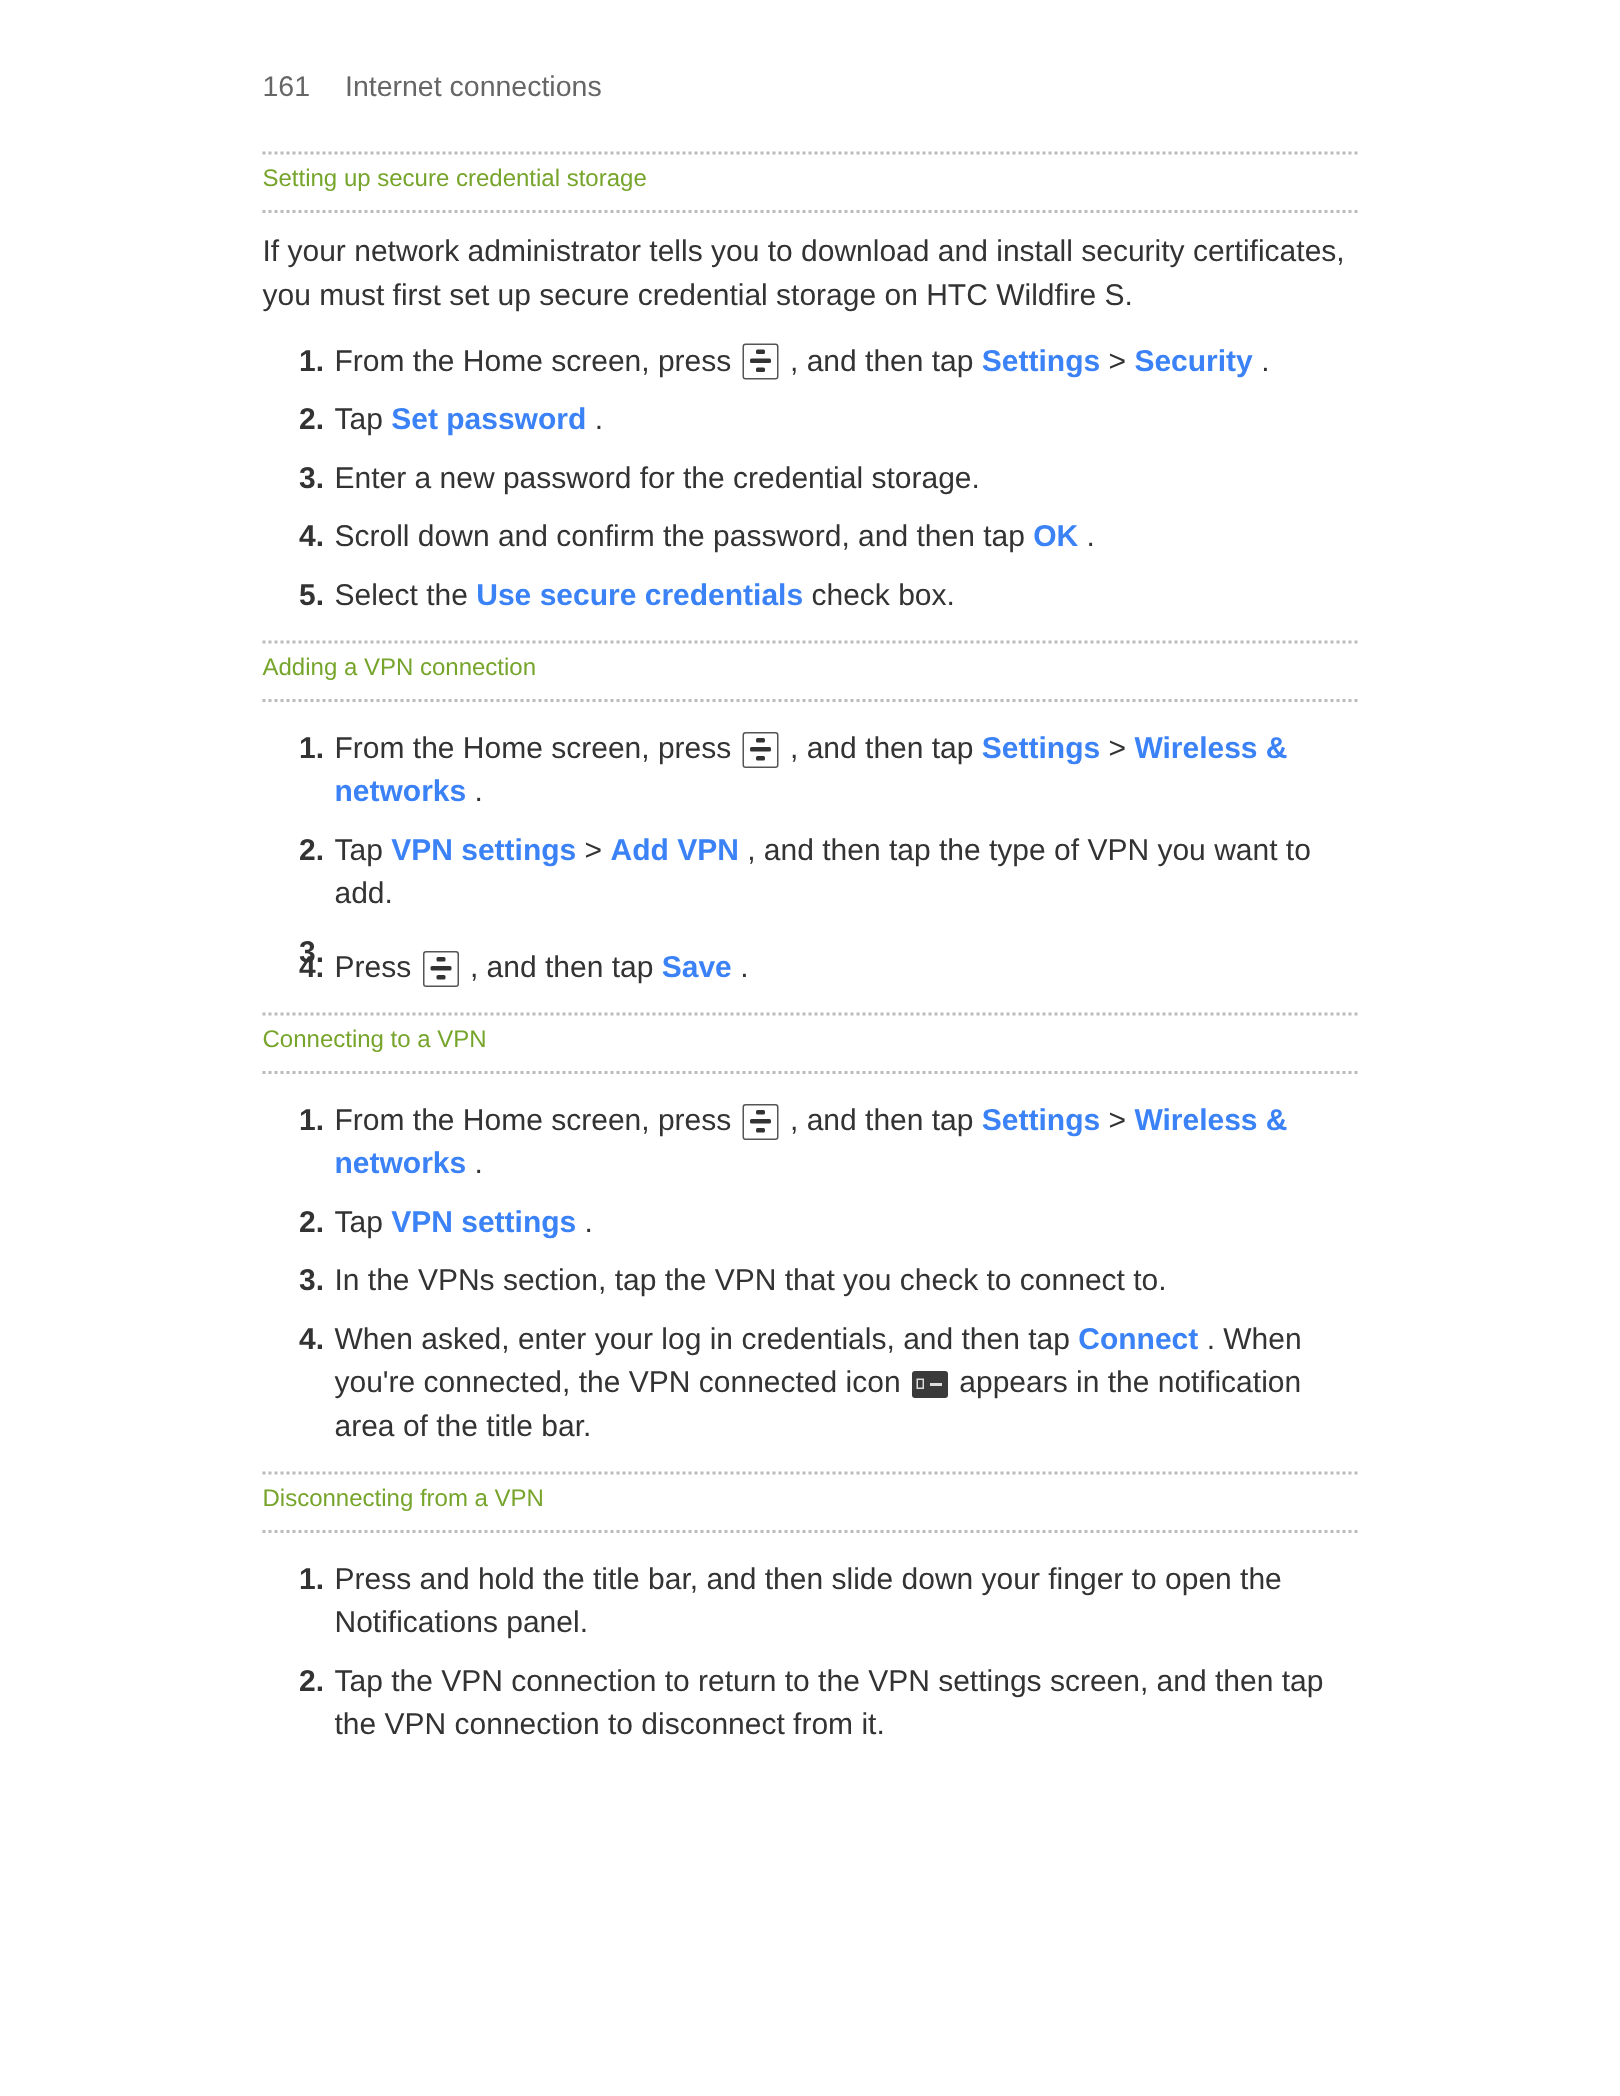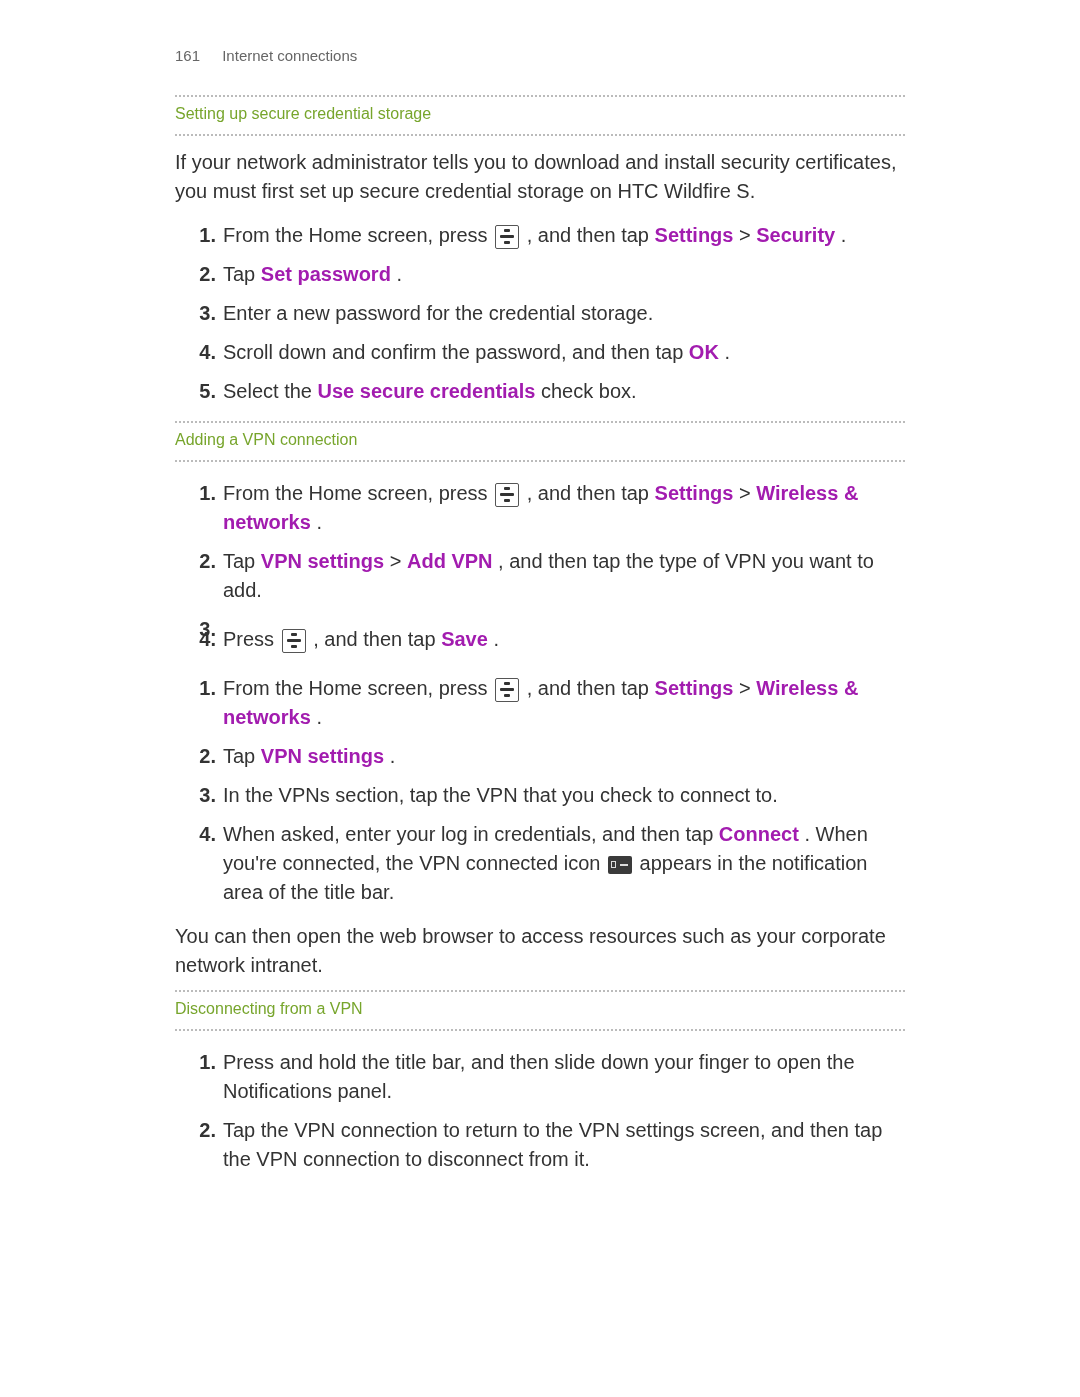--- a/index.html
+++ b/index.html
@@ -8,21 +8,21 @@
     min-height:1397px;
     font-family:"Segoe UI","Helvetica Neue",Arial,sans-serif;
     color:#333;
     font-size:20px;
     line-height:1.45;
   }
   .page{
     padding:45px 175px 40px 175px;
   }
   .running-head{
-    font-size:15px;
+    font-size:19px;
     color:#666;
     margin-bottom:28px;
   }
   .running-head .pn{margin-right:18px;}
   .sec-heading{
     color:#77a52c;
     font-size:16px;
     font-weight:400;
     margin:0 0 6px 0;
     padding:4px 0 2px 0;
@@ -48,21 +48,21 @@
     padding:5px 0 5px 48px;
   }
   ol li .num{
     position:absolute;
     left:15px;
     top:5px;
     width:26px;
     text-align:right;
     font-weight:600;
   }
-  strong{font-weight:700;color:#a21caf;}
+  strong{font-weight:700;color:#3b82f6;}
   .menu-icon{
     display:inline-block;
     vertical-align:middle;
     width:22px;height:22px;
     border:1px solid #555;
     border-radius:2px;
     background:#fff;
     position:relative;
     margin:0 2px;
   }
@@ -185,20 +185,25 @@
     <li>
       <span class="num">4.</span>
       <span>Press </span>
       <span class="menu-icon"><span></span></span>
       <span> , and then tap </span>
       <strong>Save</strong>
       <span>.</span>
     </li>
   </ol>
 
+  <div class="sec-wrap">
+    <div class="inner">
+      <div class="sec-heading">Connecting to a VPN</div>
+    </div>
+  </div>
   <ol>
     <li>
       <span class="num">1.</span>
       <span>From the Home screen, press </span>
       <span class="menu-icon"><span></span></span>
       <span> , and then tap </span>
       <strong>Settings</strong>
       <span> &gt; </span>
       <strong>Wireless &amp; networks</strong>
       <span>.</span>
@@ -215,21 +220,20 @@
     </li>
     <li>
       <span class="num">4.</span>
       <span>When asked, enter your log in credentials, and then tap </span>
       <strong>Connect</strong>
       <span>. When you're connected, the VPN connected icon </span>
       <span class="vpn-icon"></span>
       <span> appears in the notification area of the title bar.</span>
     </li>
   </ol>
-  <p>You can then open the web browser to access resources such as your corporate network intranet.</p>
 
   <div class="sec-wrap">
     <div class="inner">
       <div class="sec-heading">Disconnecting from a VPN</div>
     </div>
   </div>
   <ol>
     <li>
       <span class="num">1.</span>
       <span>Press and hold the title bar, and then slide down your finger to open the Notifications panel.</span>

